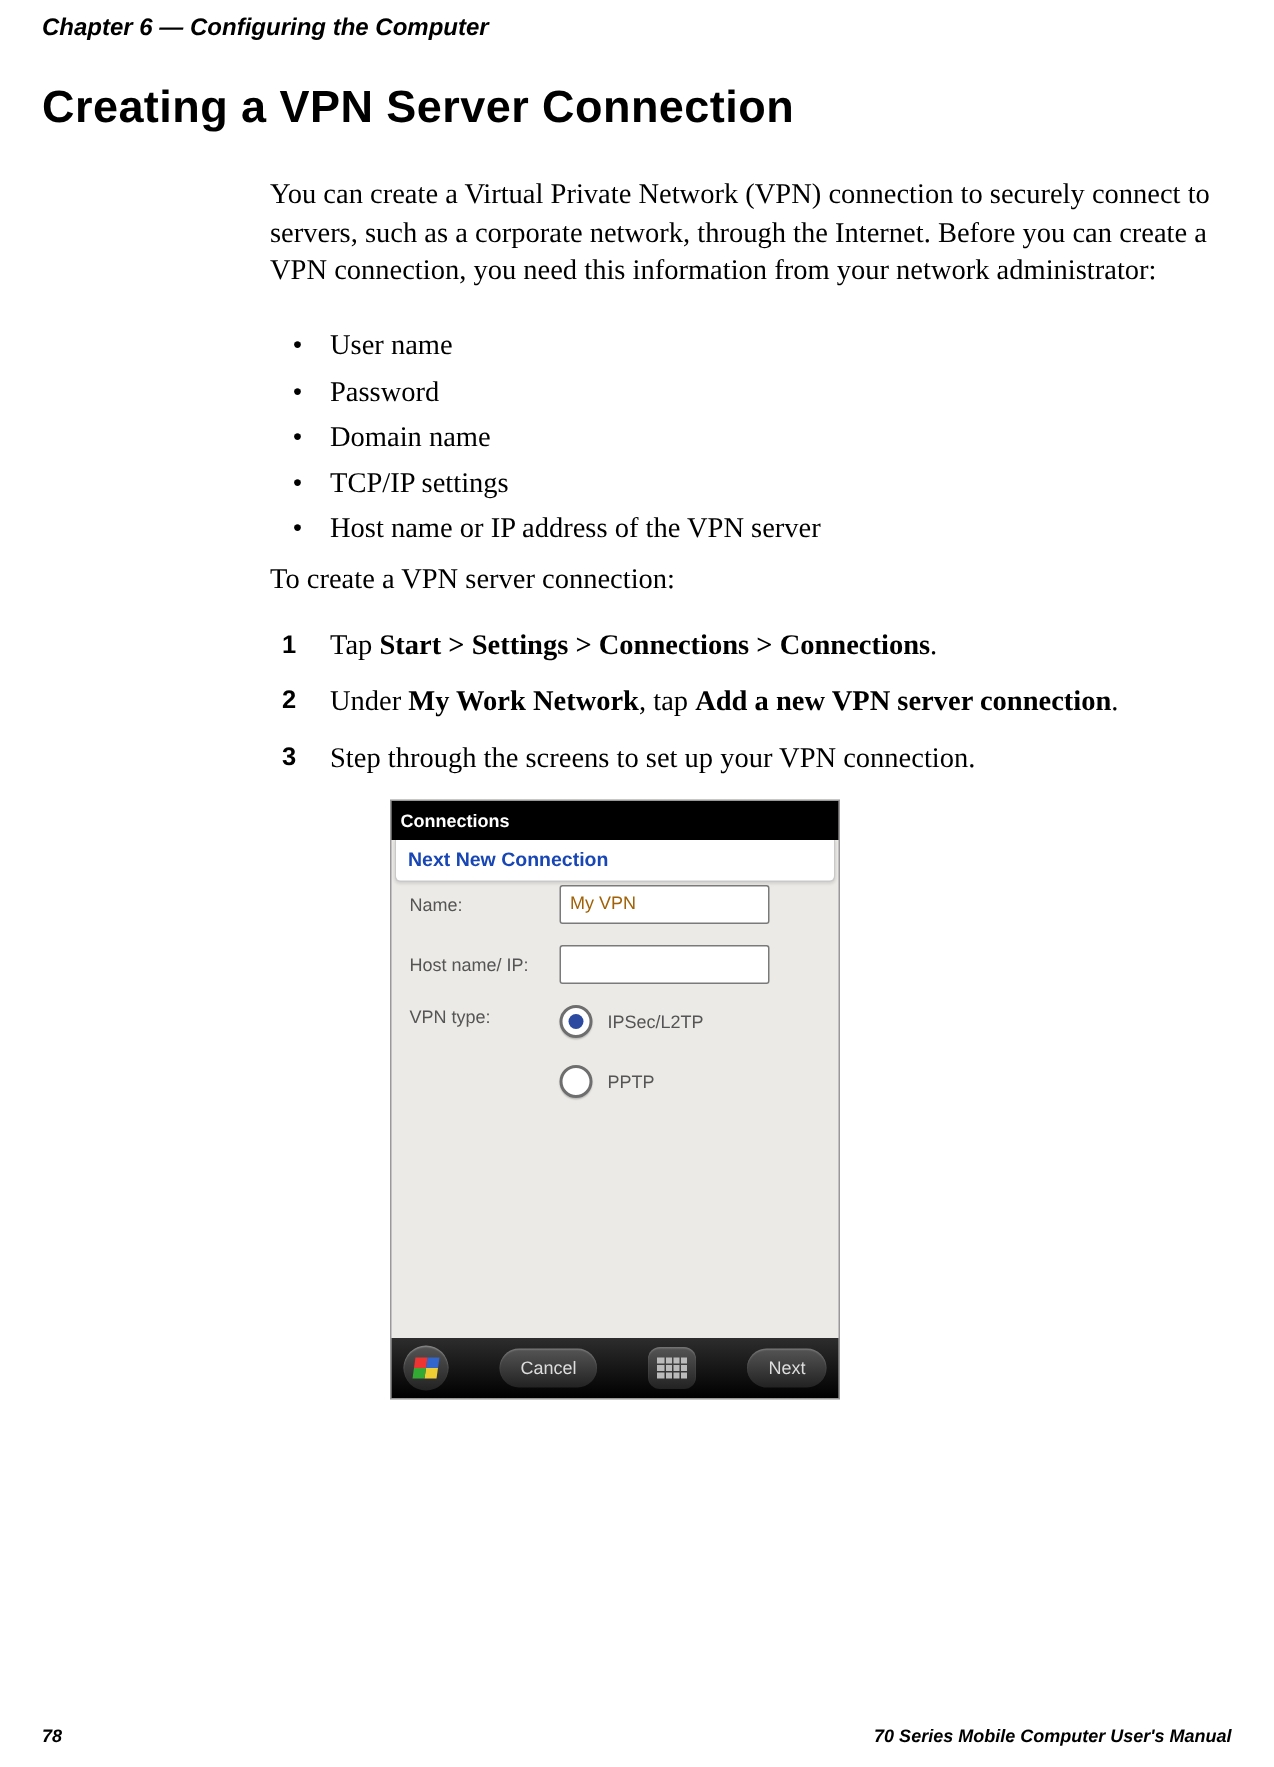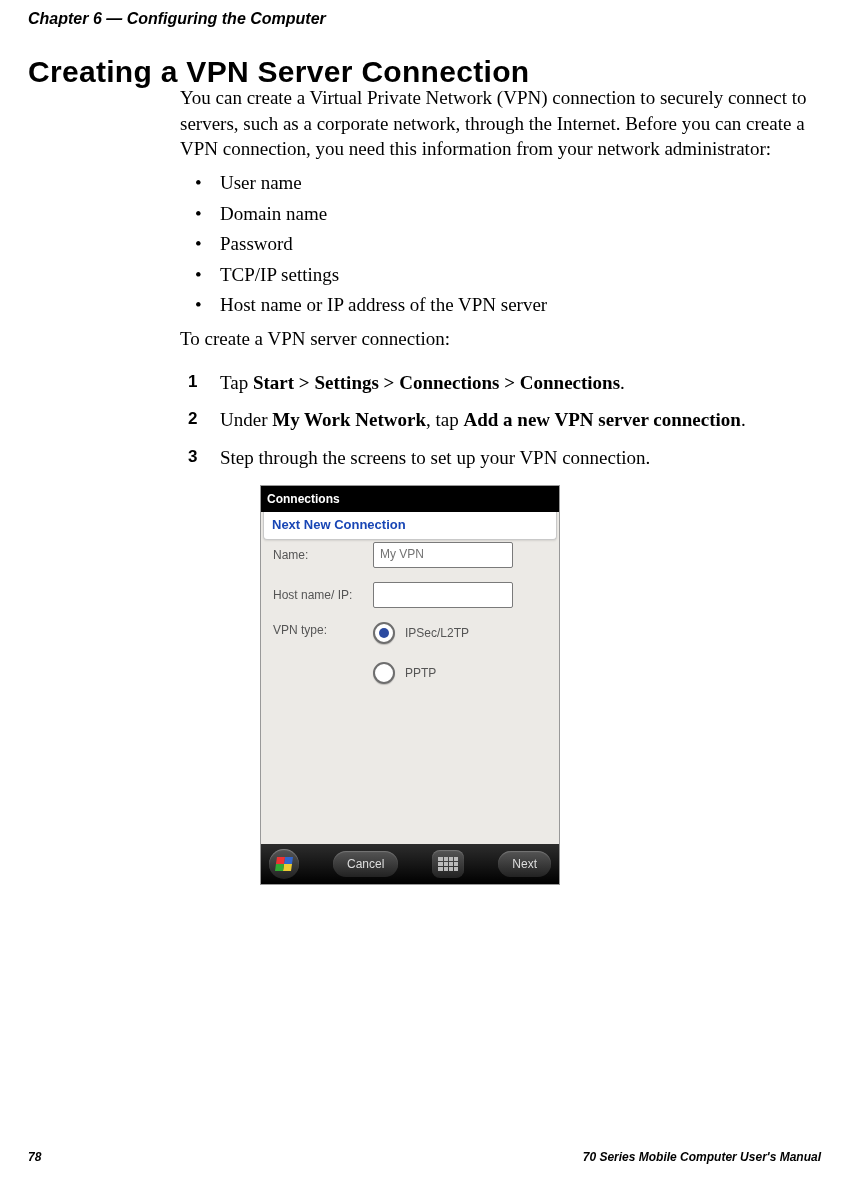--- a/index.html
+++ b/index.html
@@ -24,29 +24,29 @@
     position: absolute;
     top: 55px;
     left: 28px;
     font-family: 'Arial Narrow', Arial, sans-serif;
     font-weight: bold;
     font-size: 30px;
     letter-spacing: 0.3px;
   }
   .body-text {
     position: absolute;
-    top: 85px;
+    top: 117px;
     left: 180px;
     width: 640px;
     font-size: 19px;
     line-height: 1.35;
   }
   .body-text p { margin-bottom: 6px; }
   .bullets {
-    margin-top: 8px;
+    margin-top: 24px;
     list-style: none;
   }
   .bullets li {
     padding-left: 40px;
     position: relative;
     margin-bottom: 5px;
   }
   .bullets li::before {
     content: '•';
     position: absolute;
@@ -117,21 +117,21 @@
   }
   .ss-row { display: flex; align-items: center; margin-bottom: 14px; }
   .ss-label { width: 100px; }
   .ss-input {
     width: 140px;
     height: 26px;
     border: 1px solid #7a7a7a;
     border-radius: 2px;
     background: #fff;
     padding: 3px 6px;
-    color: #737373;
+    color: #a16207;
     font-size: 12px;
   }
   .ss-radio-first-label { width: 100px; display: inline-block;}
   .ss-radio-circle {
     width: 22px; height: 22px; border-radius: 50%;
     border: 2px solid #6e6e6e; background: #fff;
     display: inline-flex; align-items: center; justify-content: center;
     margin-right: 10px;
     box-shadow: 0 1px 1px rgba(0,0,0,0.2);
   }
@@ -201,22 +201,22 @@
 
 <div class="header">Chapter 6 — Configuring the Computer</div>
 
 <div class="title">Creating a VPN Server Connection</div>
 
 <div class="body-text">
   <p>You can create a Virtual Private Network (VPN) connection to securely connect to servers, such as a corporate network, through the Internet. Before you can create a VPN connection, you need this information from your network administrator:</p>
 
   <ul class="bullets">
     <li>User name</li>
+    <li>Password</li>
     <li>Domain name</li>
-    <li>Password</li>
     <li>TCP/IP settings</li>
     <li>Host name or IP address of the VPN server</li>
   </ul>
 
   <p class="lead">To create a VPN server connection:</p>
 
   <ol class="steps">
     <li>
       <span class="num">1</span>
       <span>Tap </span><span class="b">Start &gt; Settings &gt; Connections &gt; Connections</span><span>.</span>

